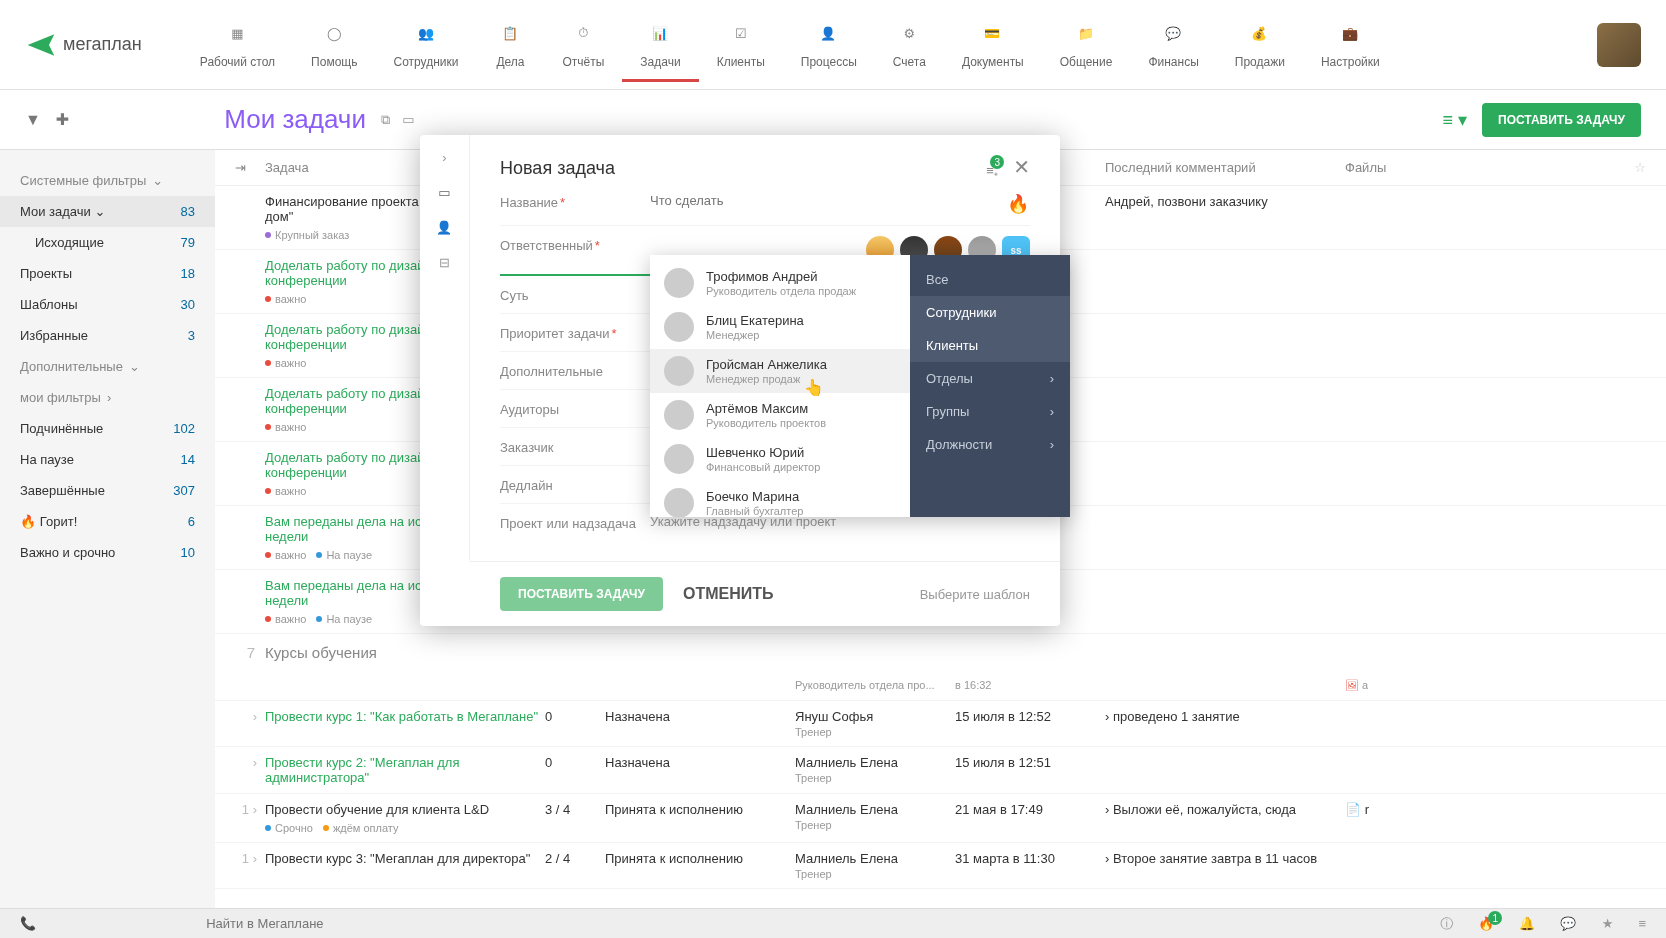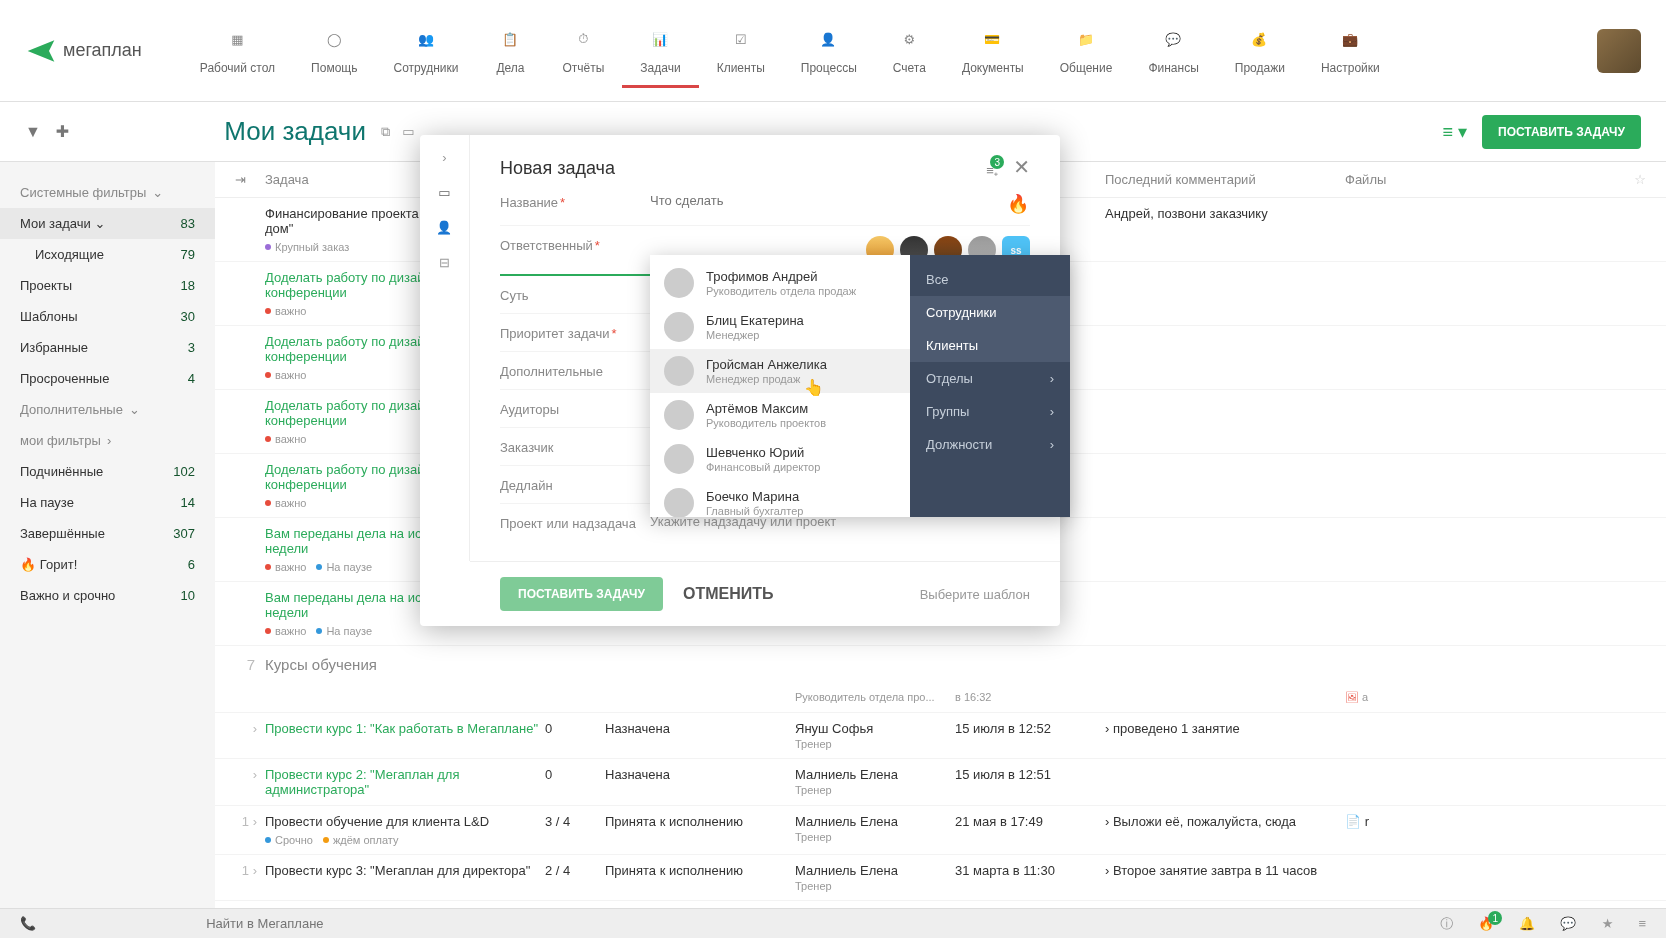--- a/index.html
+++ b/index.html
@@ -1,42 +1,42 @@
 <!DOCTYPE html>
 <html><head>
 <meta charset="utf-8">
 <style>
 *{box-sizing:border-box;margin:0;padding:0;font-family:Arial,sans-serif}
 body{background:#f5f5f5;color:#333;font-size:13px;overflow:hidden;width:1666px;height:938px;position:relative}
-.topbar{height:102px;background:#fff;border-bottom:1px solid #e0e0e0;display:flex;align-items:center;padding:0 25px}
+.topbar{height:90px;background:#fff;border-bottom:1px solid #e0e0e0;display:flex;align-items:center;padding:0 25px}
 .logo{display:flex;align-items:center;margin-right:40px}
 .logo-icon{width:32px;height:32px;color:#2bab5b;margin-right:6px}
 .logo-text{font-size:18px;font-weight:500;color:#555}
 .nav{display:flex;gap:0;flex:1}
 .nav-item{display:flex;flex-direction:column;align-items:center;padding:10px 18px;cursor:pointer;color:#888;position:relative}
 .nav-item.active{border-bottom:3px solid #d94646}
 .nav-item.active .nav-icon{color:#d94646}
 .nav-icon{width:32px;height:32px;margin-bottom:6px;display:flex;align-items:center;justify-content:center}
 .nav-label{font-size:12px;color:#666}
 .avatar-top{width:44px;height:44px;border-radius:6px;background:linear-gradient(135deg,#8b6f47,#5d4a2e);margin-left:auto}
 .subbar{height:60px;background:#fff;border-bottom:1px solid #e0e0e0;display:flex;align-items:center;padding:0 25px}
 .sub-left{display:flex;align-items:center;gap:15px}
 .filter-icon,.plus-icon{color:#777;font-size:16px}
-.page-title{font-size:26px;color:#0f766e;margin-left:155px;margin-right:15px}
+.page-title{font-size:26px;color:#8b5cf6;margin-left:155px;margin-right:15px}
 .title-icons{display:flex;gap:12px;color:#999}
 .sub-right{margin-left:auto;display:flex;gap:15px;align-items:center}
 .list-toggle{color:#2bab5b;font-size:18px}
 .btn-primary{background:#2bab5b;color:#fff;padding:10px 16px;border:none;border-radius:4px;font-weight:bold;font-size:12px}
 .main{display:flex;height:calc(100% - 150px - 30px)}
 .sidebar{width:215px;background:#f5f5f5;padding:15px 0;overflow-y:auto}
 .side-header{padding:8px 20px;color:#888;font-size:13px;display:flex;align-items:center;gap:6px}
 .side-item{display:flex;justify-content:space-between;padding:8px 20px;cursor:pointer;color:#333}
 .side-item.active{background:#e8e8e8}
 .side-item.indent{padding-left:35px}
-.side-count{color:#14532d}
+.side-count{color:#0369a1}
 .content{flex:1;background:#fff;overflow-y:auto}
 .table-header{display:flex;padding:10px 20px;border-bottom:1px solid #eee;color:#888;font-size:13px;position:sticky;top:0;background:#fff}
 .col-expand{width:30px}
 .col-task{width:280px}
 .col-num{width:60px}
 .col-status{width:190px}
 .col-user{width:160px}
 .col-date{width:150px}
 .col-comment{width:240px}
 .col-files{width:100px}
@@ -211,24 +211,20 @@
           <span class="side-count">18</span>
         </div>
         <div class="side-item">
           <span>Шаблоны</span>
           <span class="side-count">30</span>
         </div>
         <div class="side-item">
           <span>Избранные</span>
           <span class="side-count">3</span>
         </div>
-        <div class="side-item">
-          <span>Просроченные</span>
-          <span class="side-count">4</span>
-        </div>
       </div>
     <div class="side-header">
         <span>Дополнительные</span> 
         <span>⌄</span>
       </div>
     <div class="side-header">
         <span>мои фильтры</span> 
         <span>›</span>
       </div>
     <div id="side2">

